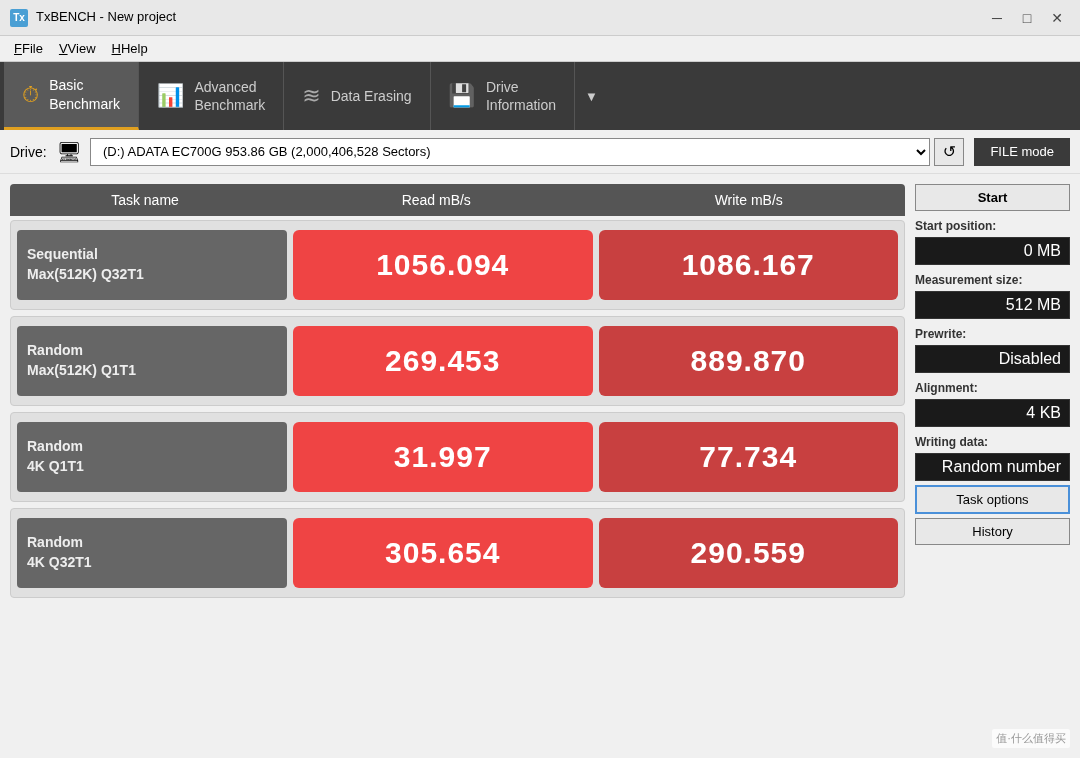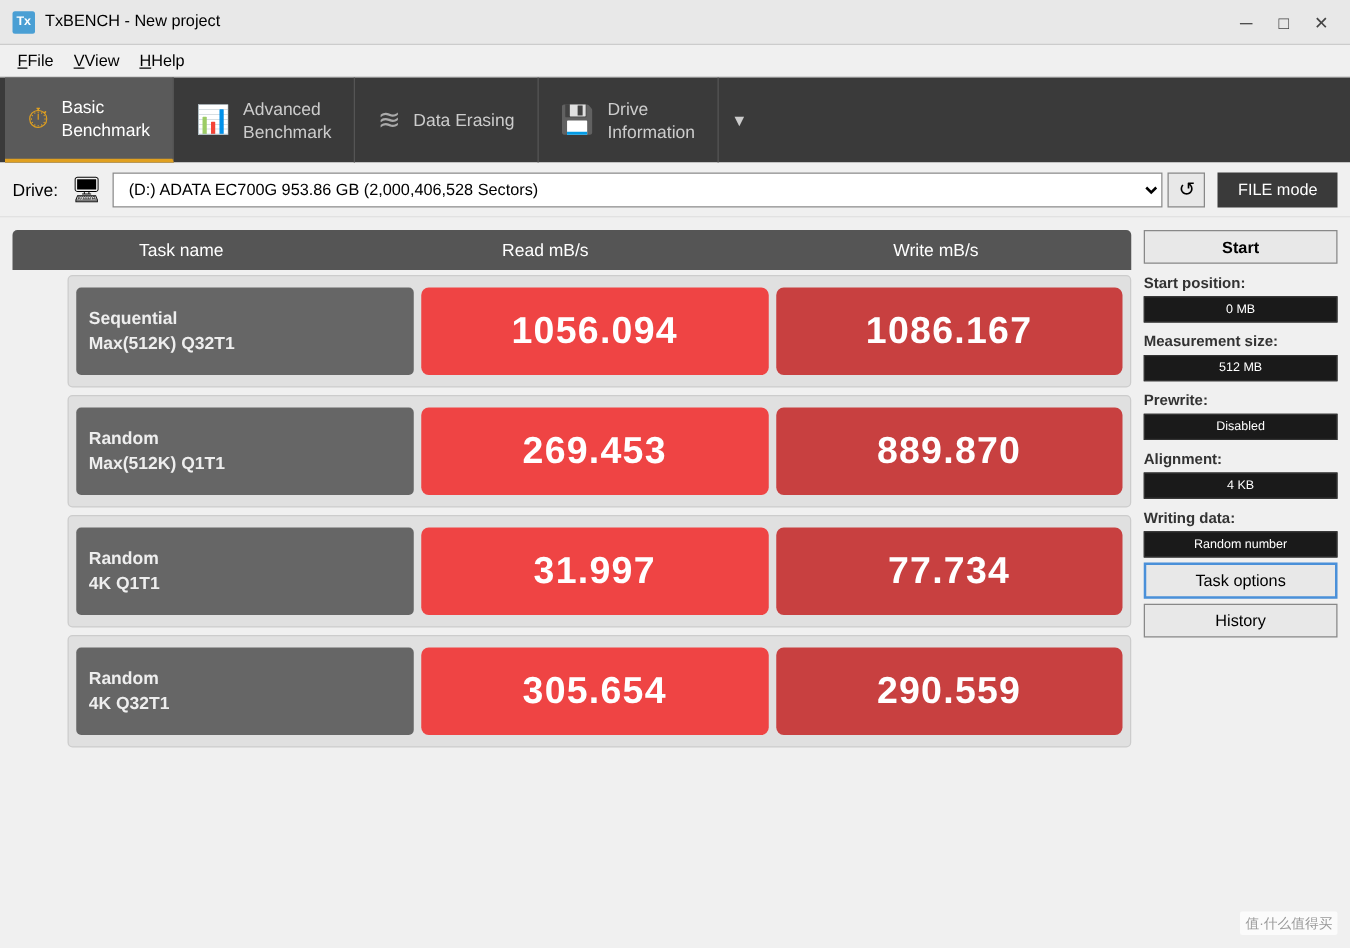--- a/index.html
+++ b/index.html
@@ -177,21 +177,20 @@
     .bench-row {
       display: grid;
       grid-template-columns: 270px 1fr 1fr;
       gap: 6px;
       align-items: center;
       background: #e0e0e0;
       border: 1px solid #ccc;
       border-radius: 4px;
       padding: 6px;
       min-height: 90px;
-      margin-left: 44px;
     }
     .bench-task-name {
       padding: 0 10px;
       font-weight: bold;
       font-size: 14px;
       color: #eee;
       background: #666;
       border-radius: 4px;
       display: flex; align-items: center;
       height: 70px;
@@ -242,22 +241,22 @@
       font-size: 12px;
       color: #333;
       margin-top: 4px;
       font-weight: bold;
     }
     .right-value {
       width: 100%;
       padding: 4px 8px;
       background: #1a1a1a;
       color: white;
-      font-size: 10px;
-      text-align: center;
+      font-size: 16px;
+      text-align: right;
       border: 1px solid #333;
       cursor: default;
     }
     .right-btn.task-options {
       border: 2px solid #4a90d9;
       background: #e8e8e8;
     }
 
     .watermark {
       position: fixed;

